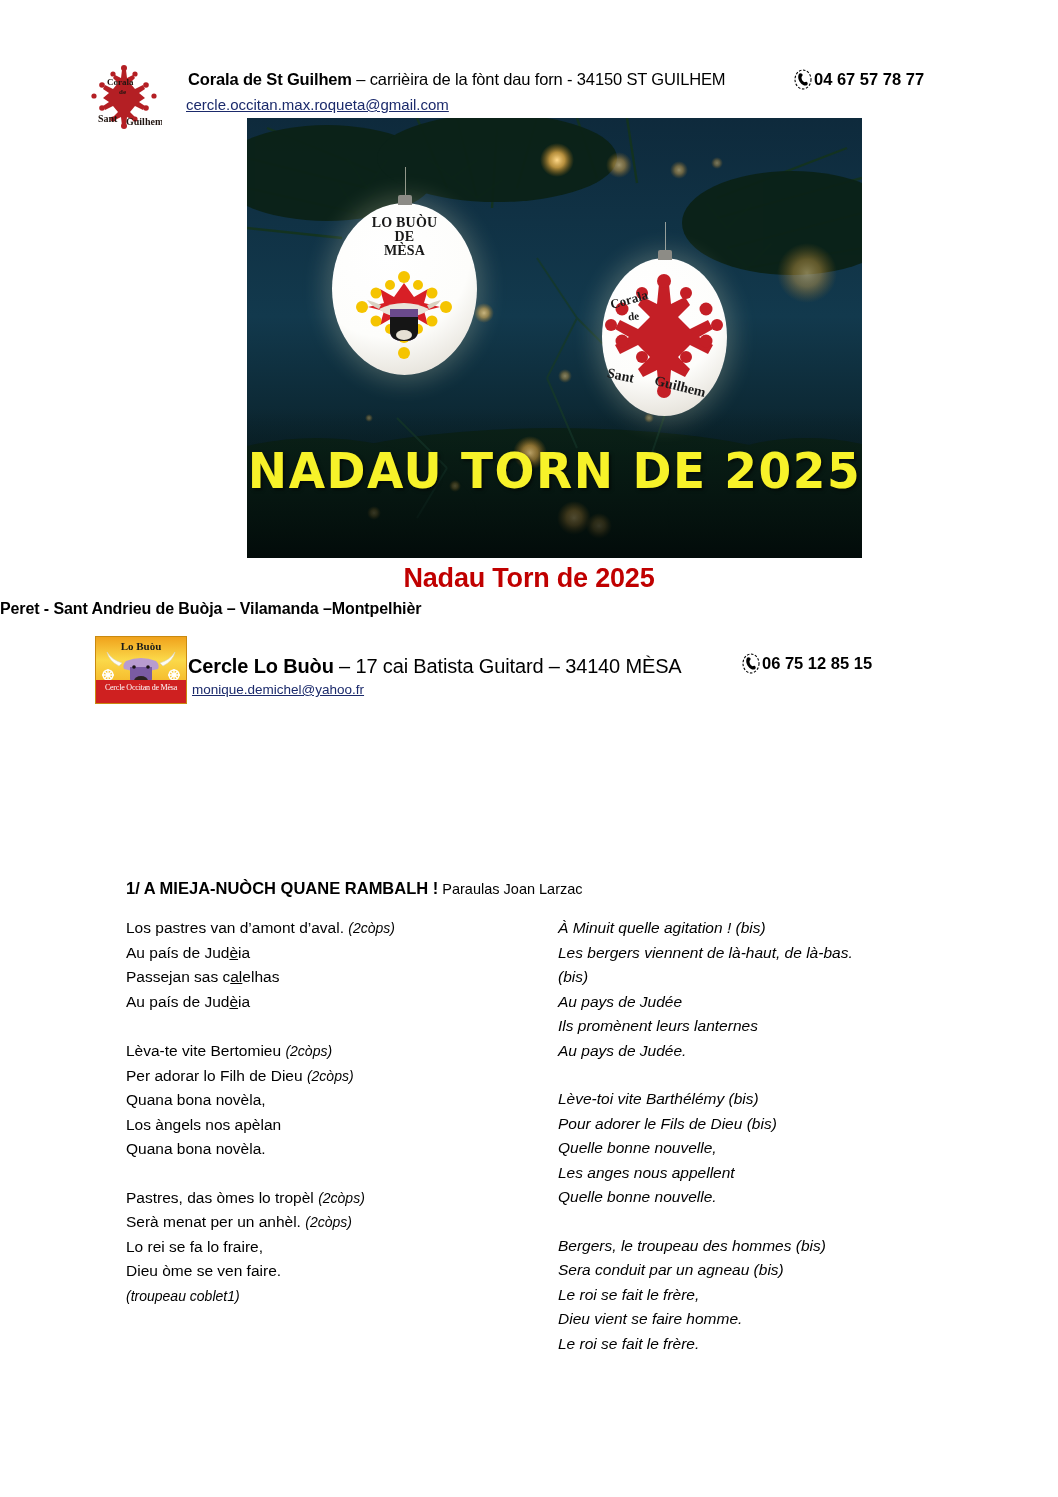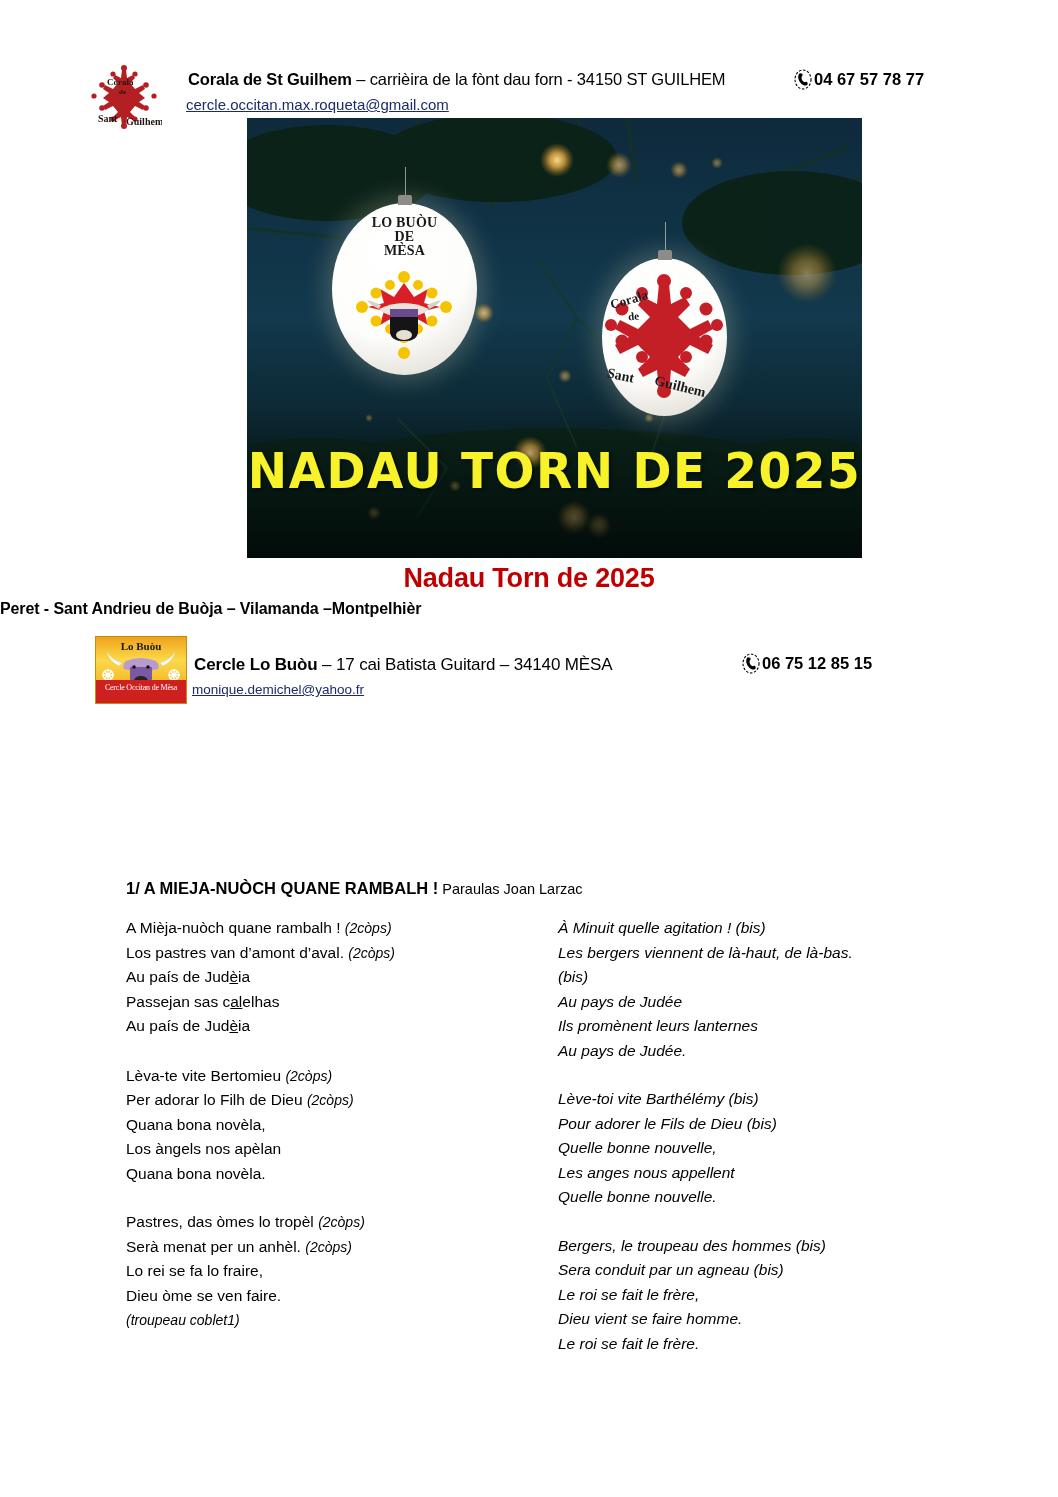--- a/index.html
+++ b/index.html
@@ -178,22 +178,22 @@
     background: #cf2020;
     color: #ffffff;
     font-size: 8px;
     text-align: center;
     line-height: 15px;
     font-family: "Liberation Serif", serif;
     letter-spacing: -0.2px;
   }
   .hdr2-title {
     position: absolute;
-    left: 194px; top: 655px;
-    font-size: 17px;
+    left: 188px; top: 655px;
+    font-size: 20px;
     white-space: nowrap;
     letter-spacing: -0.15px;
   }
   .hdr2-title b { font-weight: bold; }
   .hdr2-mail {
     position: absolute;
     left: 192px; top: 682px;
     font-size: 13.5px;
     color: #1b2a6b;
     text-decoration: underline;
@@ -454,21 +454,20 @@
     <span>06 75 12 85 15</span>
   </div>
 </div>
 
 <div class="song-head">
   <span class="sh-title">1/ A MIEJA-NUÒCH QUANE RAMBALH !</span><span class="sh-author"> Paraulas Joan Larzac</span>
 </div>
 
 <div class="lyr-col-oc">
     <div class="verse verse-gap-1">
-      <div class="line">A Mièja-nuòch quane rambalh ! <span class="rep">(2còps)</span></div>
       <div class="line">Los pastres van d’amont d’aval. <span class="rep">(2còps)</span></div>
       <div class="line">Au país de Jud<span class="u">è</span>ia</div>
       <div class="line">Passejan sas c<span class="u">al</span>elhas</div>
       <div class="line">Au país de Jud<span class="u">è</span>ia</div>
     </div>
     <div class="verse">
       <div class="line">Lèva-te vite Bertomieu <span class="rep">(2còps)</span></div>
       <div class="line">Per adorar lo Filh de Dieu <span class="rep">(2còps)</span></div>
       <div class="line">Quana bona novèla,</div>
       <div class="line">Los àngels nos apèlan</div>

